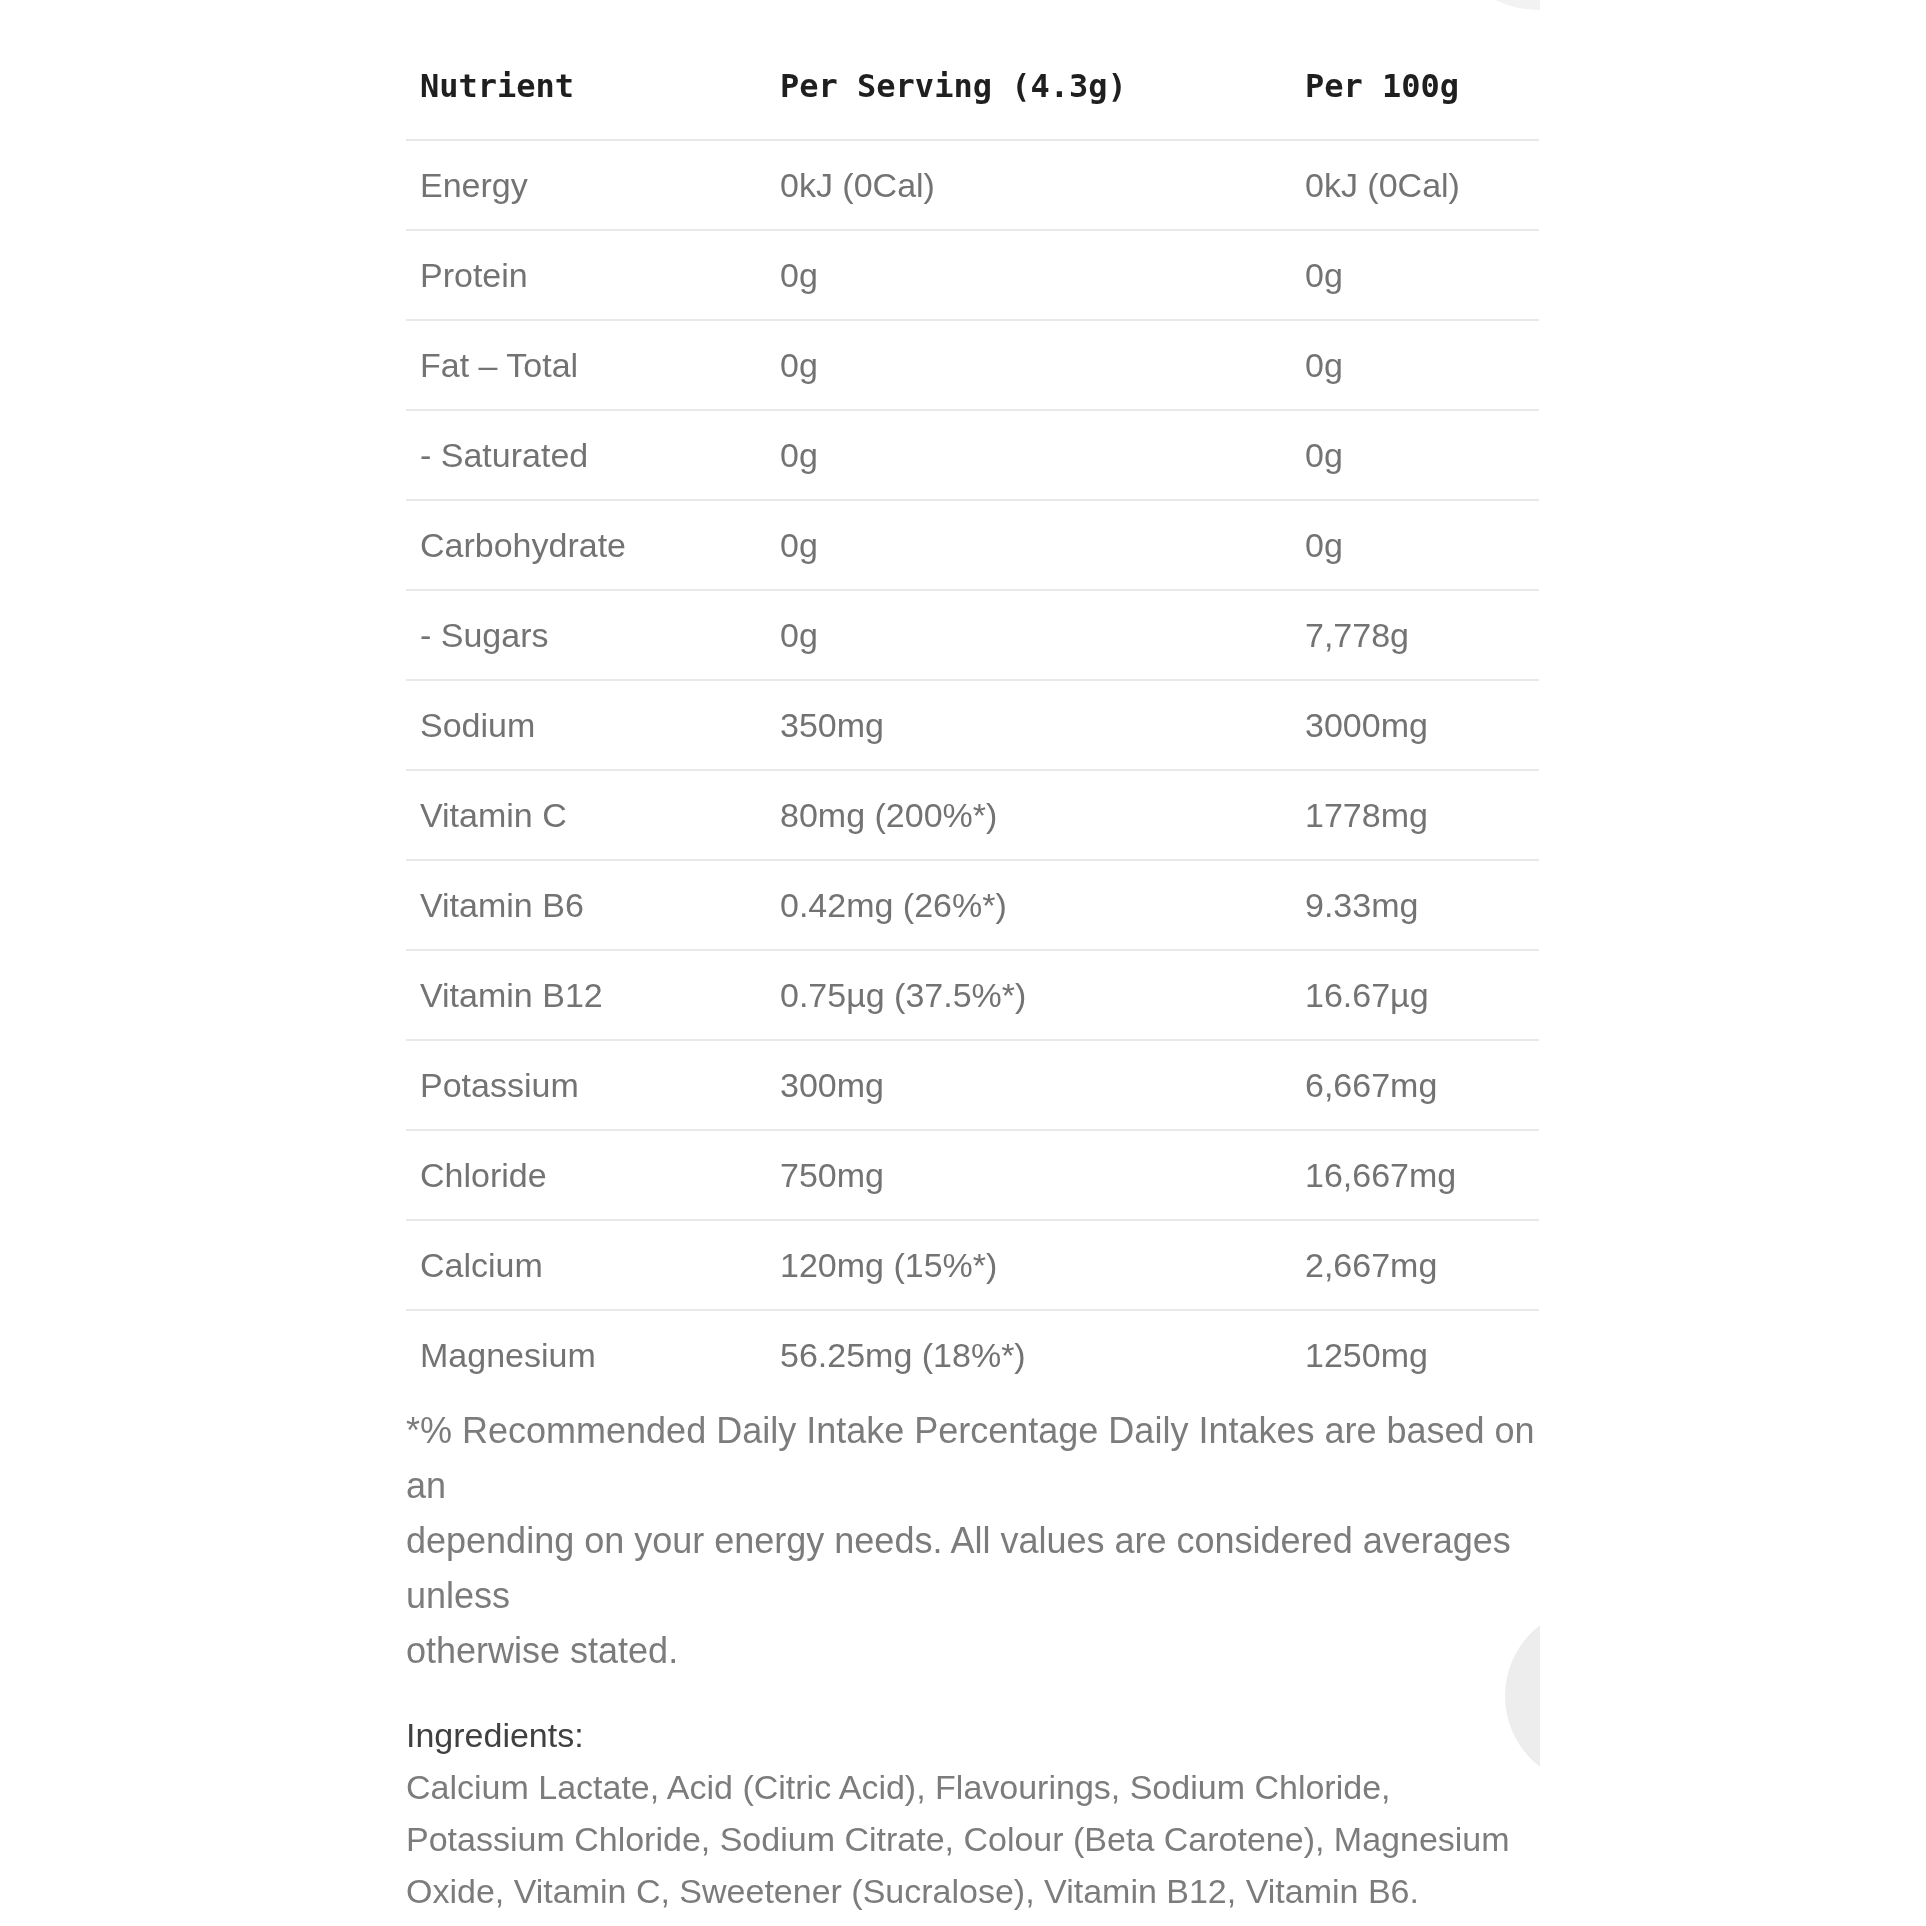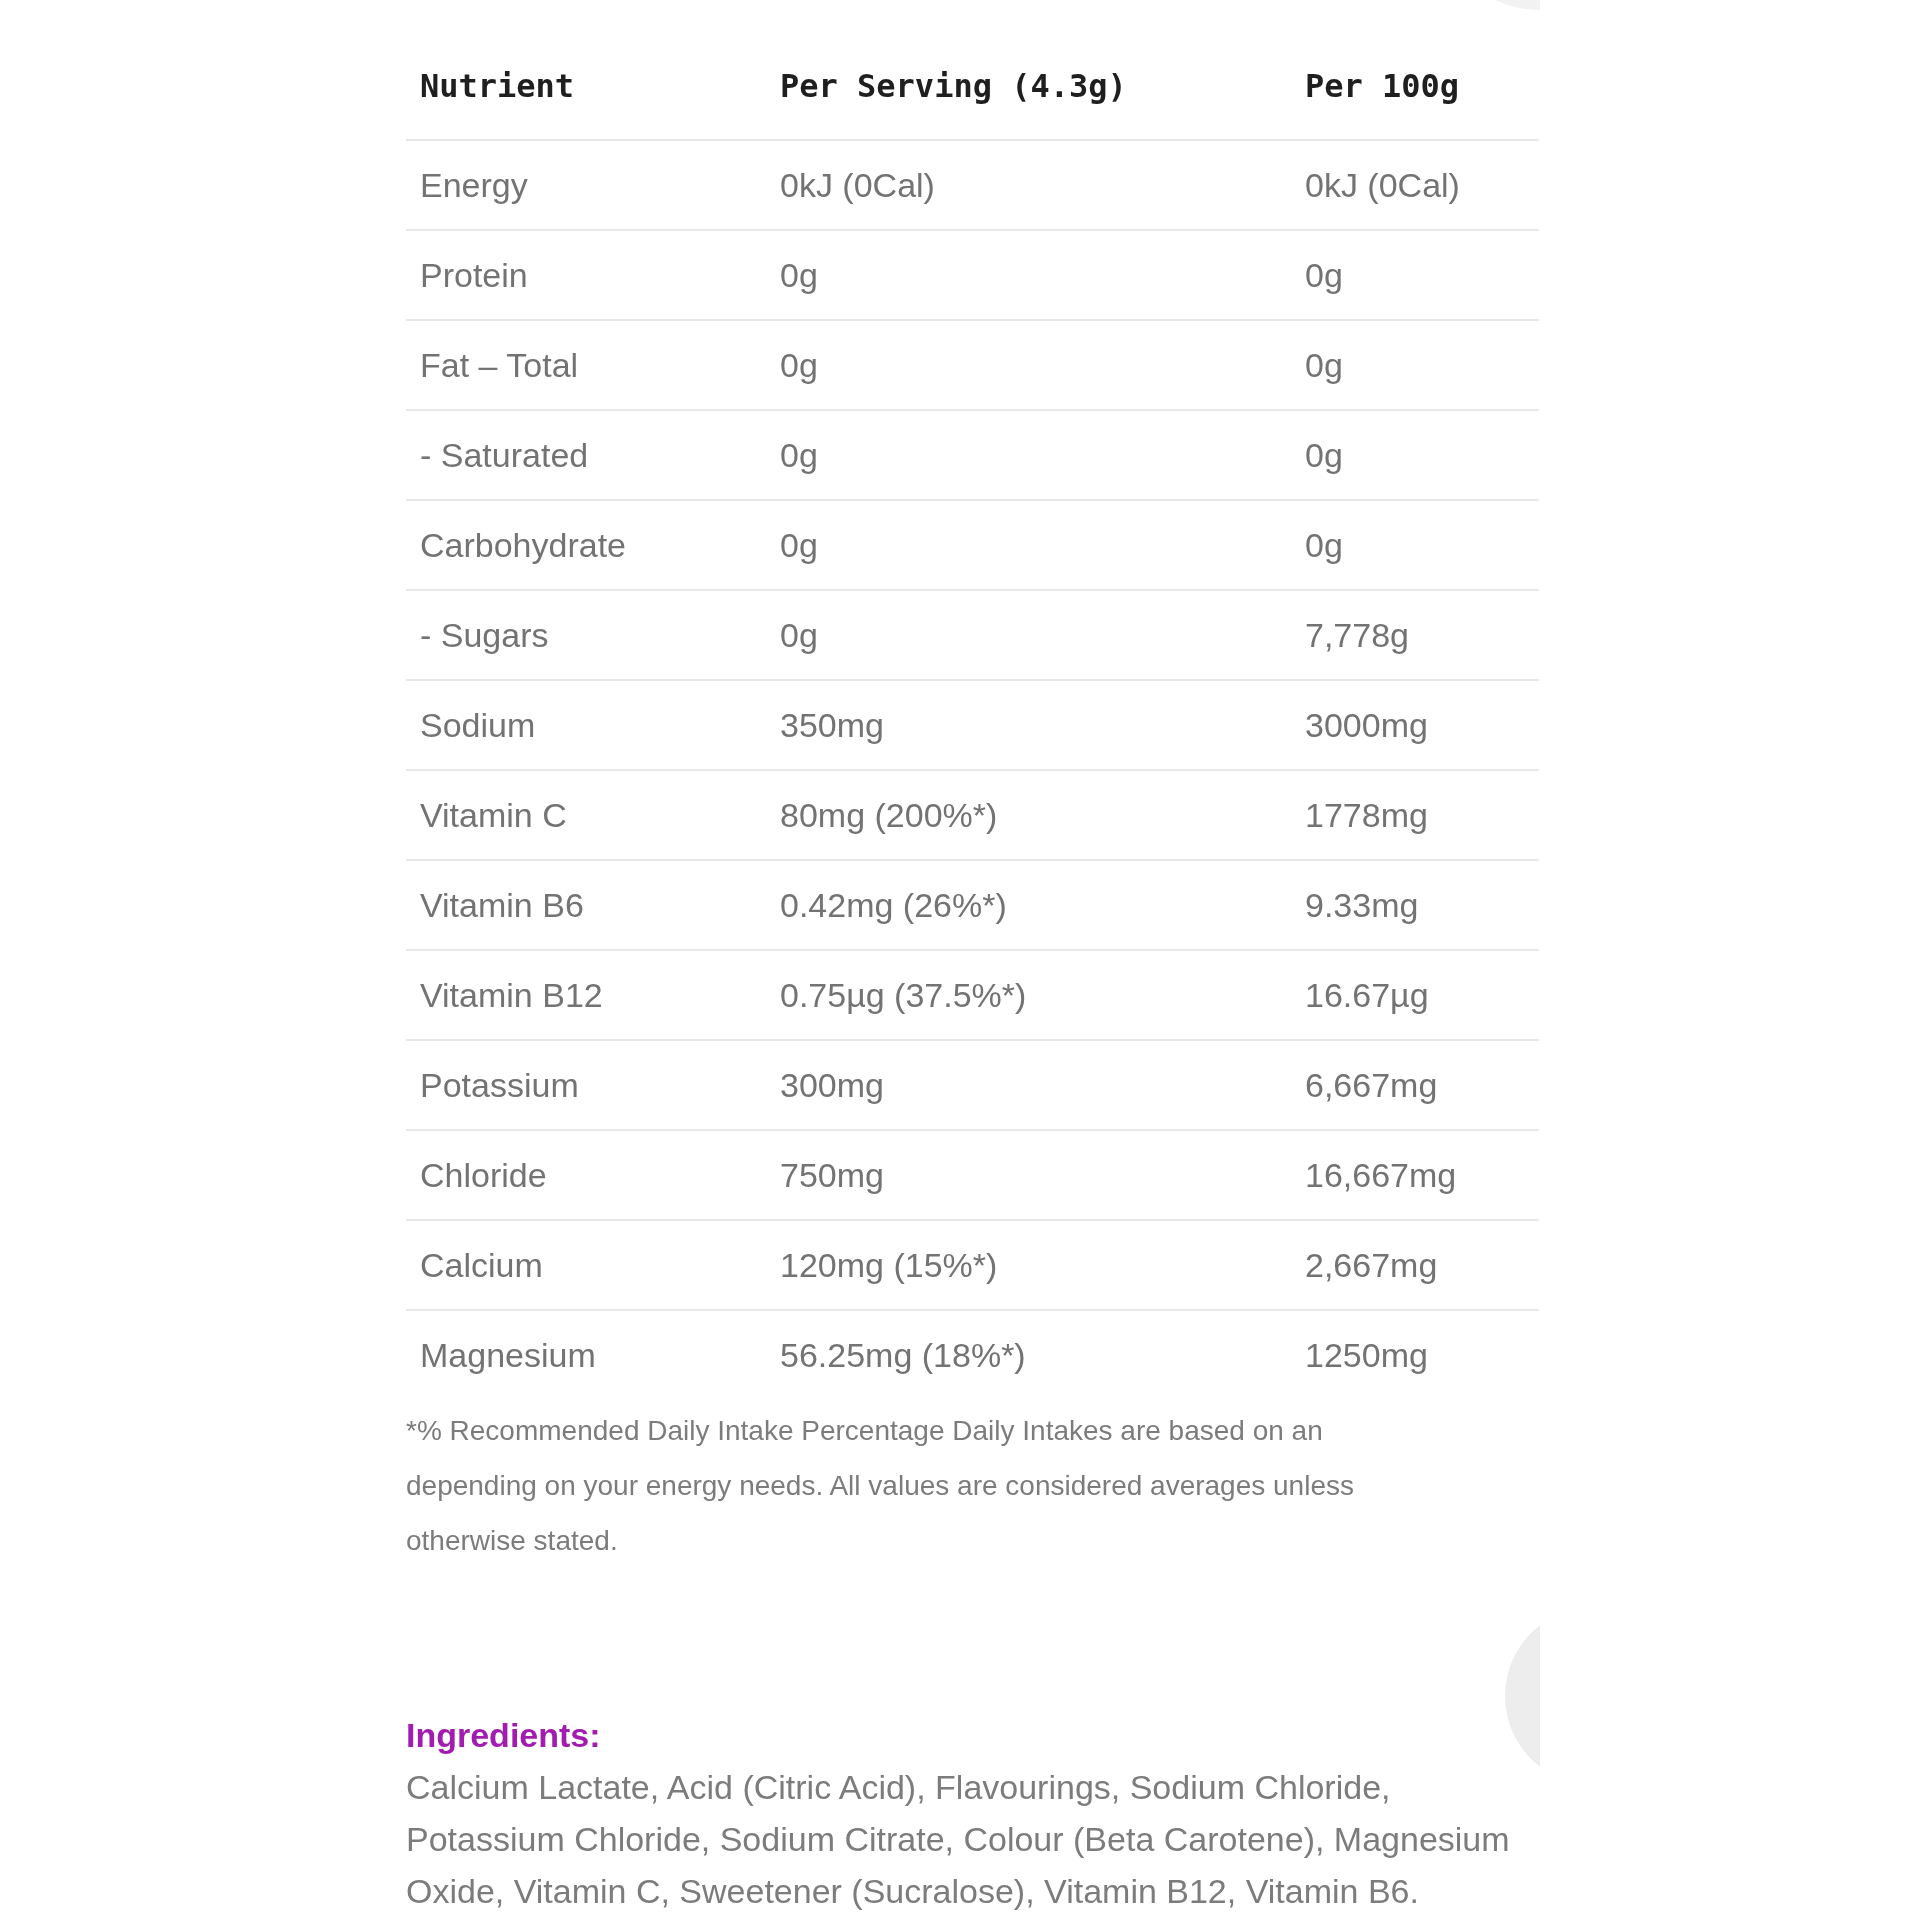--- a/index.html
+++ b/index.html
@@ -48,32 +48,32 @@
     height: 88px;
     border-bottom: 2px solid #e9e9e9;
     font-size: 34px;
     color: #737373;
   }
   .trow:last-child { border-bottom: none; }
   .cell { padding-left: 14px; white-space: nowrap; }
   .footnote {
     position: absolute; left: 406px; top: 1403px;
     width: 1168px;
-    font-size: 28px; line-height: 55px;
+    font-size: 36px; line-height: 55px;
     color: #7c7c7c;
   }
   .ingredients {
     position: absolute; left: 406px; top: 1709px;
     width: 1168px;
     font-size: 34px; line-height: 52px;
     color: #7c7c7c;
   }
   .ingredients-heading {
-    font-weight: 700;
-    color: #a21caf;
+    font-weight: 400;
+    color: #404040;
   }
 </style>
 </head>
 <body>
 
 <div class="decor-clip">
   <div class="decor-circle-top"></div>
   <div class="decor-circle-bottom"></div>
 </div>
 

